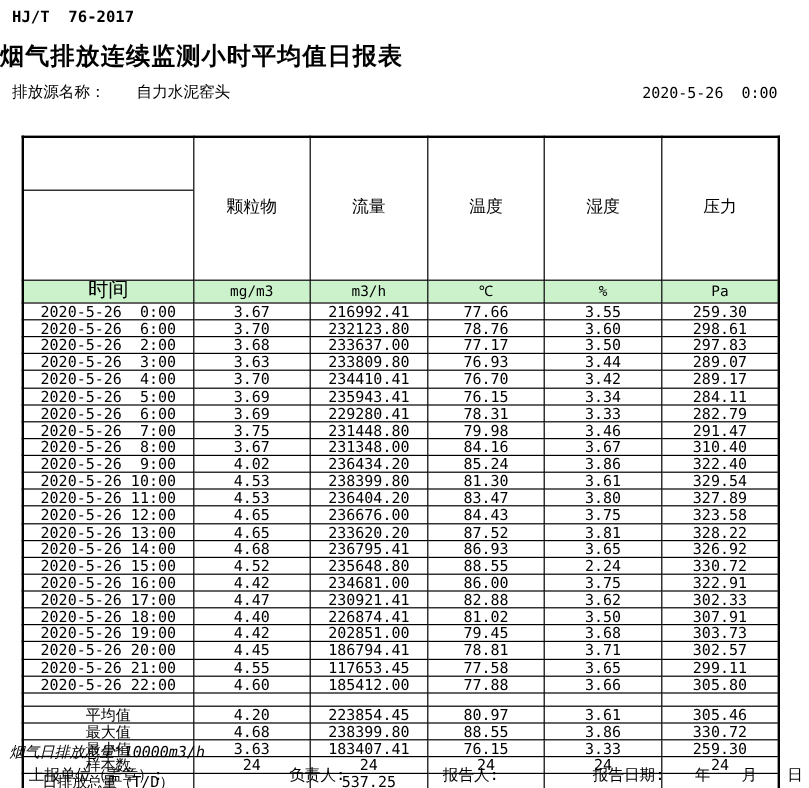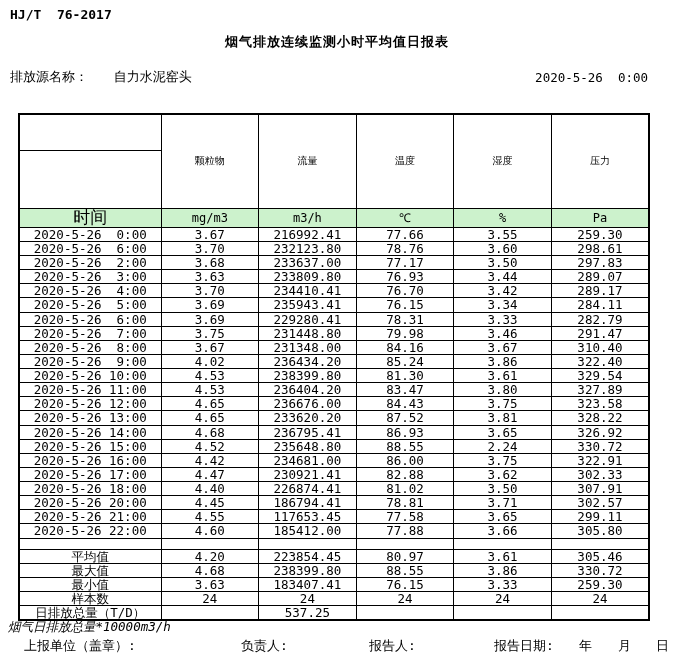--- a/index.html
+++ b/index.html
@@ -4,38 +4,38 @@
 <style>
   * { box-sizing: border-box; }
   html, body { margin:0; padding:0; }
   body {
     width:674px; height:657px; position:relative;
     background:#ffffff; color:#000;
     font-family:"DejaVu Sans Mono","Liberation Sans",sans-serif;
     overflow:hidden;
   }
   .std-code { position:absolute; left:10px; top:7px; font-size:13px; font-weight:bold; white-space:pre; }
-  .report-title { position:absolute; left:0; top:33px; width:100%; text-align:center; font-size:13px; font-weight:bold; letter-spacing:1px; }
+  .report-title { position:absolute; left:0; top:33px; width:100%; text-align:left; font-size:20px; font-weight:bold; letter-spacing:1px; }
   .source-line { position:absolute; left:10px; top:68px; font-size:13px; font-weight:normal; }
   .source-line .src-name { margin-left:18px; }
   .report-date { position:absolute; right:26px; top:70px; font-size:12.5px; white-space:pre; }
 
   table.report {
     position:absolute; left:18px; top:113px; width:632px;
     border-collapse:collapse; table-layout:fixed; background:#fff;
     border:2px solid #000;
   }
   .report th, .report td {
     border:1px solid #000; padding:0; margin:0;
     text-align:center; vertical-align:middle;
     font-weight:normal; line-height:1.05; white-space:pre; overflow:hidden;
     font-size:12.5px;
   }
   col.c-time { width:142px; }
-  tr.pollutant-row th { height:31px; font-size:10px; }
+  tr.pollutant-row th { height:31px; font-size:14px;font-family:Liberation Mono, monospace; }
   th.split-cell { vertical-align:top; padding:0; }
   th.split-cell .split-top { height:15px; border-bottom:1px solid #000; }
   th.split-cell .split-bottom { height:15px; }
   tr.unit-row th { height:14px; background:var(--unit-bg,#ccf2cc); font-size:12px; }
   tr.unit-row th:first-child { font-size:17px; }
   tr.data-row td { height:13.7px; }
   tr.sep-row td { height:11px; }
   tr.summary-row td { height:13.6px;margin-left:12px; }
 
   .footnote { position:absolute; left:8px; top:619px; font-size:12.5px;font-style:italic; }
@@ -238,20 +238,28 @@
       </tr>
       <tr class="data-row">
         <td>2020-5-26 18:00</td>
         <td>4.40</td>
         <td>226874.41</td>
         <td>81.02</td>
         <td>3.50</td>
         <td>307.91</td>
       </tr>
       <tr class="data-row">
+        <td>2020-5-26 19:00</td>
+        <td>4.42</td>
+        <td>202851.00</td>
+        <td>79.45</td>
+        <td>3.68</td>
+        <td>303.73</td>
+      </tr>
+      <tr class="data-row">
         <td>2020-5-26 20:00</td>
         <td>4.45</td>
         <td>186794.41</td>
         <td>78.81</td>
         <td>3.71</td>
         <td>302.57</td>
       </tr>
       <tr class="data-row">
         <td>2020-5-26 21:00</td>
         <td>4.55</td>

